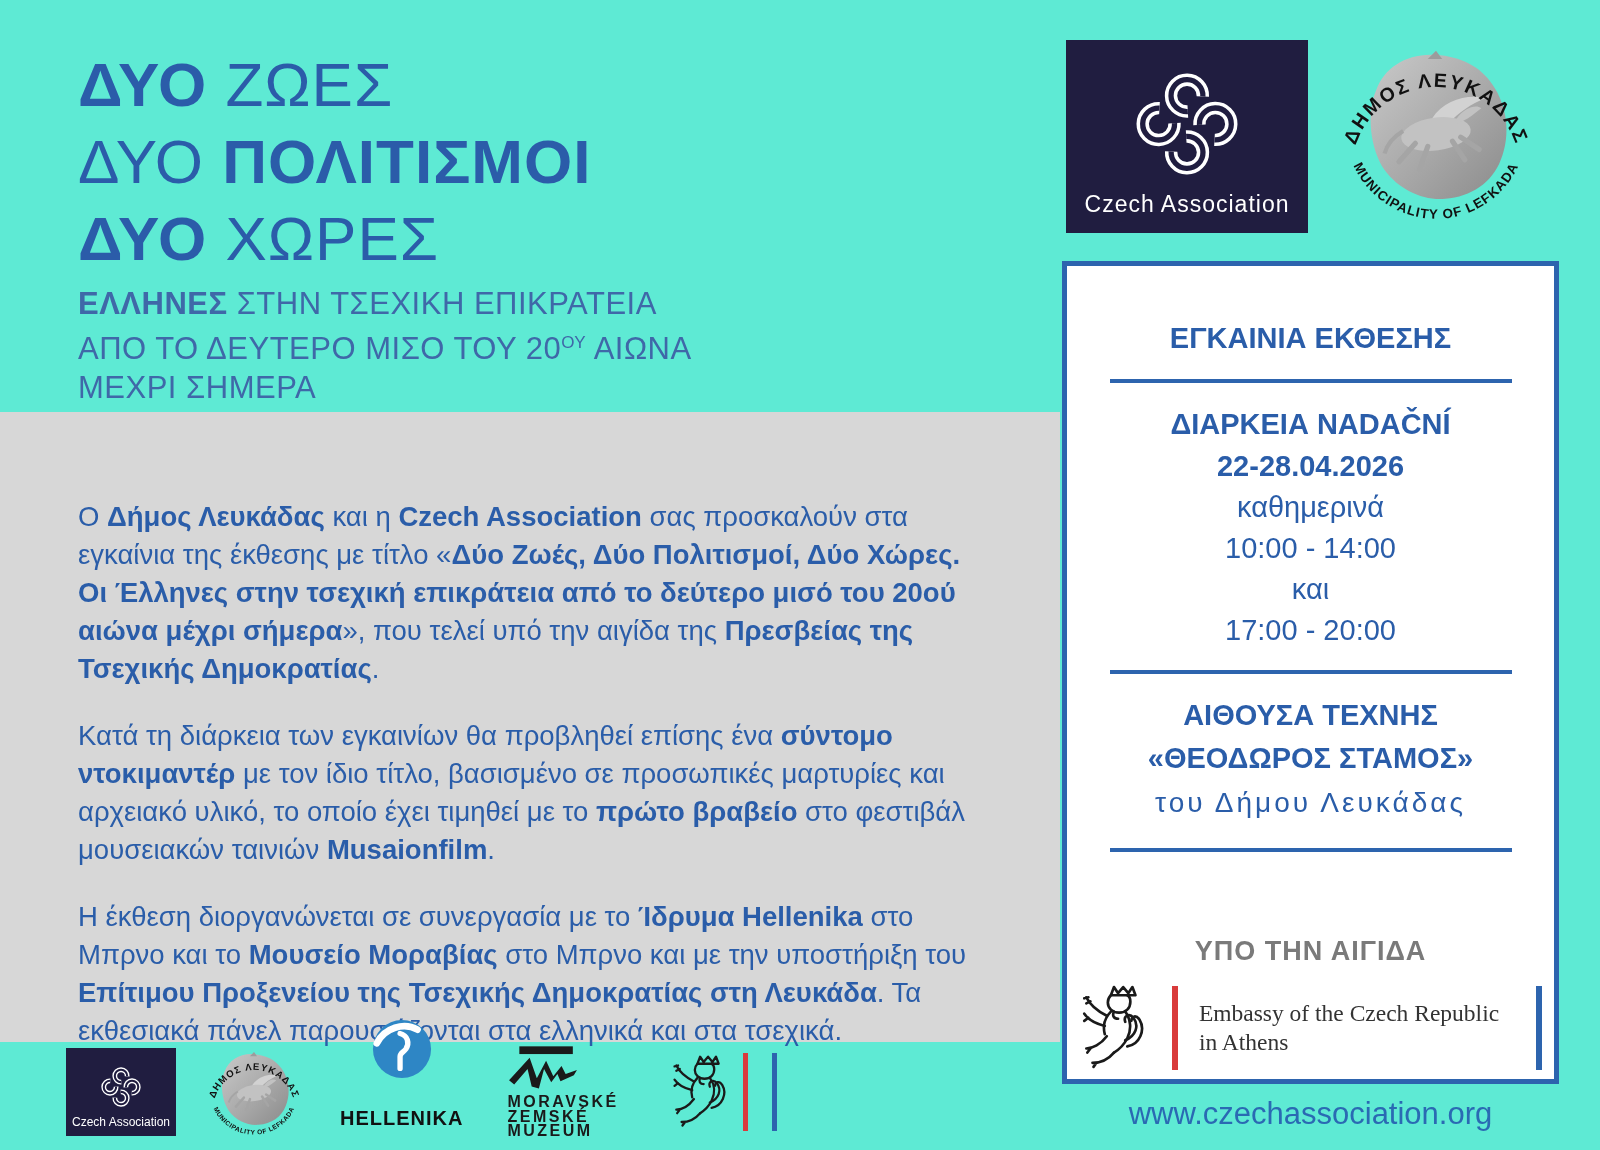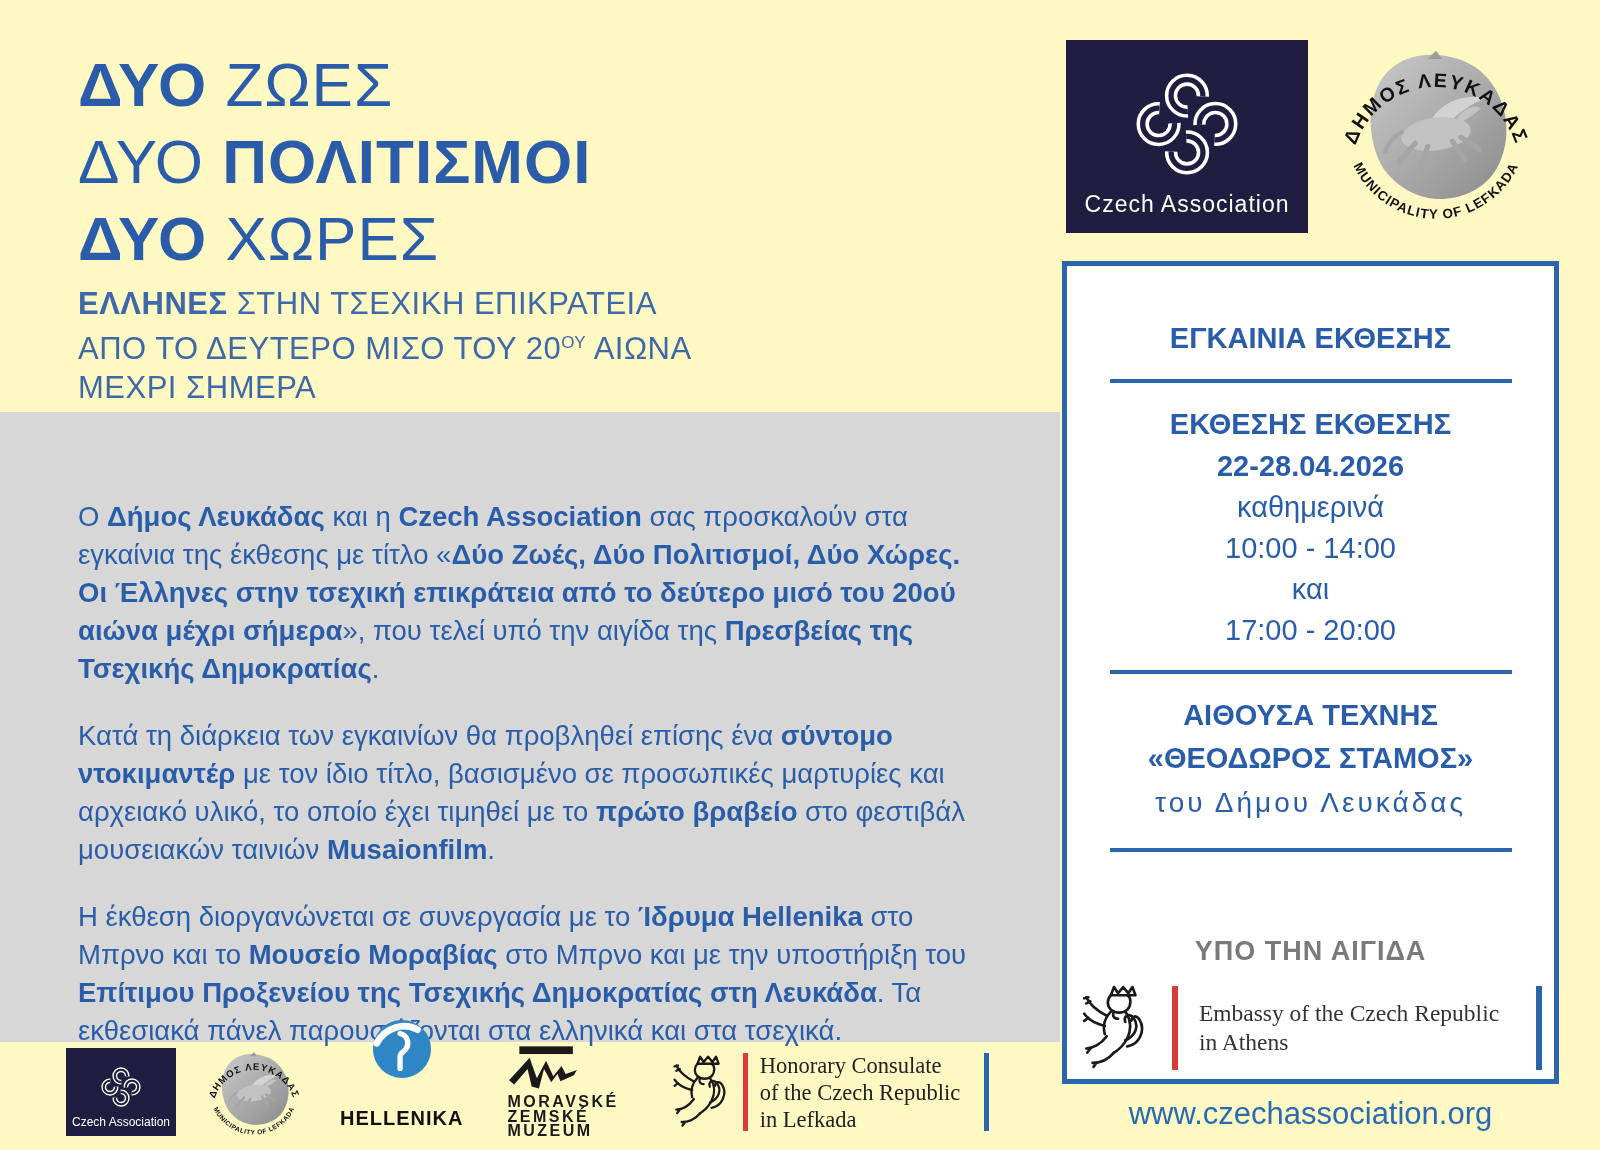--- a/index.html
+++ b/index.html
@@ -1,17 +1,17 @@
 <!DOCTYPE html>
 <html><head>
 <meta charset="utf-8">
 <style>
   html,body{margin:0;padding:0;background:#ffffff;}
   .page{
-    position:relative;width:1600px;height:1150px;background:#fef9c3;overflow:hidden;
+    position:relative;width:1600px;height:1150px;background:#5eead4;overflow:hidden;
     font-family:"Liberation Sans",sans-serif;
     text-decoration:underline;
   }
   .gray-band{position:absolute;left:0;top:412px;width:1060px;height:630px;background:#d7d7d7;}
 
   
   .title{position:absolute;left:78px;top:46px;color:#2b5ca9;font-size:62px;line-height:77px;letter-spacing:1px;}
   .seg-b{font-weight:bold;}
   .subtitle{position:absolute;left:78px;top:284px;color:#3f68a8;font-size:31px;line-height:39px;letter-spacing:0.5px;}
   sup{font-size:0.55em;}
@@ -167,21 +167,21 @@
       </svg>
     <div class="label">Czech Association</div>
   </div>
   <svg class="logo-lefkada-top" viewBox="0 0 200 210">
     <use href="#lefkada-g"></use>
   </svg>
 
   <div class="info-box">
     <div class="ib-h mt-first">ΕΓΚΑΙΝΙΑ ΕΚΘΕΣΗΣ</div>
     <div class="divider"></div>
-    <div class="ib-h">ΕΚΘΕΣΗΣ ΕΚΘΕΣΗΣ</div>
+    <div class="ib-h">ΔΙΑΡΚΕΙΑ NADAČNÍ</div>
     <div class="ib-t seg-b">22-28.04.2026</div>
     <div class="ib-t">καθημερινά</div>
     <div class="ib-t">10:00 - 14:00</div>
     <div class="ib-t">και</div>
     <div class="ib-t">17:00 - 20:00</div>
     <div class="divider"></div>
     <div class="ib-h">ΑΙΘΟΥΣΑ ΤΕΧΝΗΣ</div>
     <div class="ib-h" style="margin-top:7px">«ΘΕΟΔΩΡΟΣ ΣΤΑΜΟΣ»</div>
     <div class="venue-sub">του Δήμου Λευκάδας</div>
     <div class="divider" style="margin-top:27px"></div>
@@ -227,22 +227,17 @@
       </svg>
       <div class="mline">MORAVSKÉ</div>
       <div class="mline">ZEMSKÉ</div>
       <div class="mline">MUZEUM</div>
     </div>
     <div class="logo-consulate">
       <svg class="lion-svg" viewBox="0 0 68 84">
           <use href="#lion-g"></use>
         </svg>
       <div class="vbar-red"></div>
-      <div class="consulate-text">
-        <div>Honorary Consulate</div>
-        <div>of the Czech Republic</div>
-        <div>in Lefkada</div>
-      </div>
       <div class="vbar-blue"></div>
     </div>
   </div>
 
 </div>
 
 </body></html>

